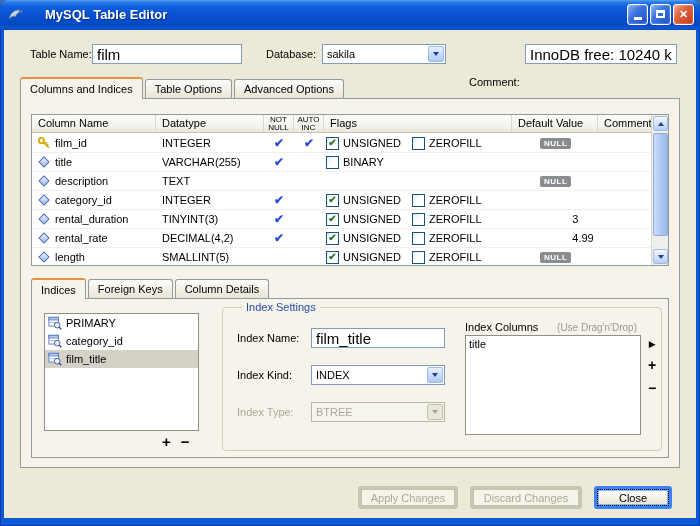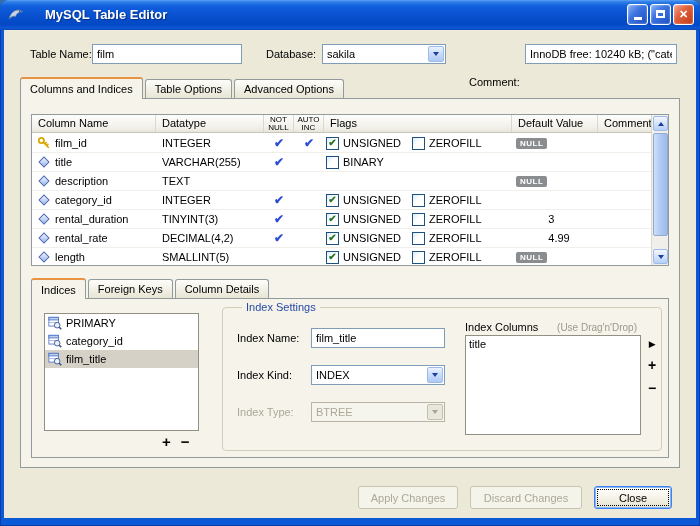--- a/index.html
+++ b/index.html
@@ -33,21 +33,21 @@
   .g-close { color:#fff; font-size:11px; font-weight:bold; line-height:1; }
   
   .client {
     position:absolute; left:4px; top:30px; width:692px; height:488px;
     background:#ECE9D8;
   }
   .lbl { position:absolute; font-size:11px; color:#000; white-space:nowrap; }
   .lbl.disabled { color:#ACA899; }
   .xp-input {
     position:absolute; border:1px solid #7F9DB9; background:#fff;
-    font-family:"Liberation Sans", sans-serif; font-size:11px; padding:0 4px; height:20px;
+    font-family:"Liberation Sans", sans-serif; font-size:15px; padding:0 4px; height:20px;
     color:#000;
   }
   
   .combo {
     position:absolute; height:20px; border:1px solid #7F9DB9; background:#fff;
     font-size:11px;
   }
   .combo .val { position:absolute; left:4px; top:3px; right:20px; white-space:nowrap; overflow:hidden; }
   .combo .drop {
     position:absolute; right:1px; top:1px; bottom:1px; width:16px; border-radius:2px;
@@ -94,21 +94,21 @@
   .bcheck { color:#2B4BD4; font-weight:bold; font-size:12px; line-height:1; }
   .flag { display:flex; align-items:center; width:86px; gap:4px; }
   .cb {
     width:13px; height:13px; border:1px solid #1C5180; background:linear-gradient(135deg,#DCEBFA,#FFFFFF 45%);
     display:flex; align-items:center; justify-content:center; flex:0 0 auto;
   }
   .cbm { color:#267326; font-size:10px; font-weight:bold; line-height:1; margin-top:-1px; }
   .flab { font-size:11px; white-space:nowrap; }
   .nullb {
     background:#8A8D90; color:#fff; font-size:8px; font-weight:bold;
-    padding:1px 4px; border-radius:2px; letter-spacing:.5px;
+    padding:1px 4px; border-radius:2px; letter-spacing:.5px;margin-left:24px;
   }
   .defv { font-size:11px; margin-left:1px; }
   .icon-wrap { width:16px; height:16px; flex:0 0 auto; display:flex; align-items:center; justify-content:center; }
   .diamond { width:8px; height:8px; transform:rotate(45deg); background:linear-gradient(135deg,#EFF4FF,#9FB6E8); border:1px solid #4A68B8; }
   
   .vscroll { position:absolute; right:0; top:0; bottom:0; width:17px; background:#F1EFE9; border-left:1px solid #DCD9CC; }
   .sb-btn { position:absolute; left:1px; width:15px; height:15px; border-radius:2px;
     background:linear-gradient(180deg,#F3F7FE,#CFE0F9 60%,#B6CFF5); border:1px solid #9EBAE8;
     display:flex; align-items:center; justify-content:center; }
   .sb-up { top:1px; } .sb-down { bottom:1px; }
@@ -124,21 +124,21 @@
   
   .groupbox { position:absolute; border:1px solid #D0CDBA; border-radius:4px; }
   .gb-title { position:absolute; top:-7px; left:10px; background:#F5F3EA; padding:0 4px; font-size:11px; color:#274AA6;margin-left:9px; }
   .side-ctl { position:absolute; display:flex; flex-direction:column; align-items:center; gap:9px; }
   .side-ctl .arr { font-size:9px; line-height:1; color:#000; }
   .side-ctl .pm { font-size:14px; font-weight:bold; line-height:1; }
   .hint { position:absolute; font-size:10px; color:#9C9A8C; white-space:nowrap; }
   
   .btn {
     position:absolute; height:23px; font-family:"Liberation Sans", sans-serif; font-size:11px;
-    border:1px solid #3b82f6; border-radius:3px; color:#000;
+    border:4px solid #3b82f6; border-radius:3px; color:#000;
     background:linear-gradient(180deg,#FFFFFF 0%,#F4F2E6 55%,#E6E3D2 100%);
     display:flex; align-items:center; justify-content:center; cursor:default;
   }
   .btn.disabled { border-color:#C9C5B5; color:#ACA899; background:#F5F4EA; }
   .btn.default { box-shadow: inset 0 0 0 1px #8CB4EE; outline:1px dotted #000; outline-offset:-4px; }
 </style>
 </head>
 <body>
 
 <div class="window">

